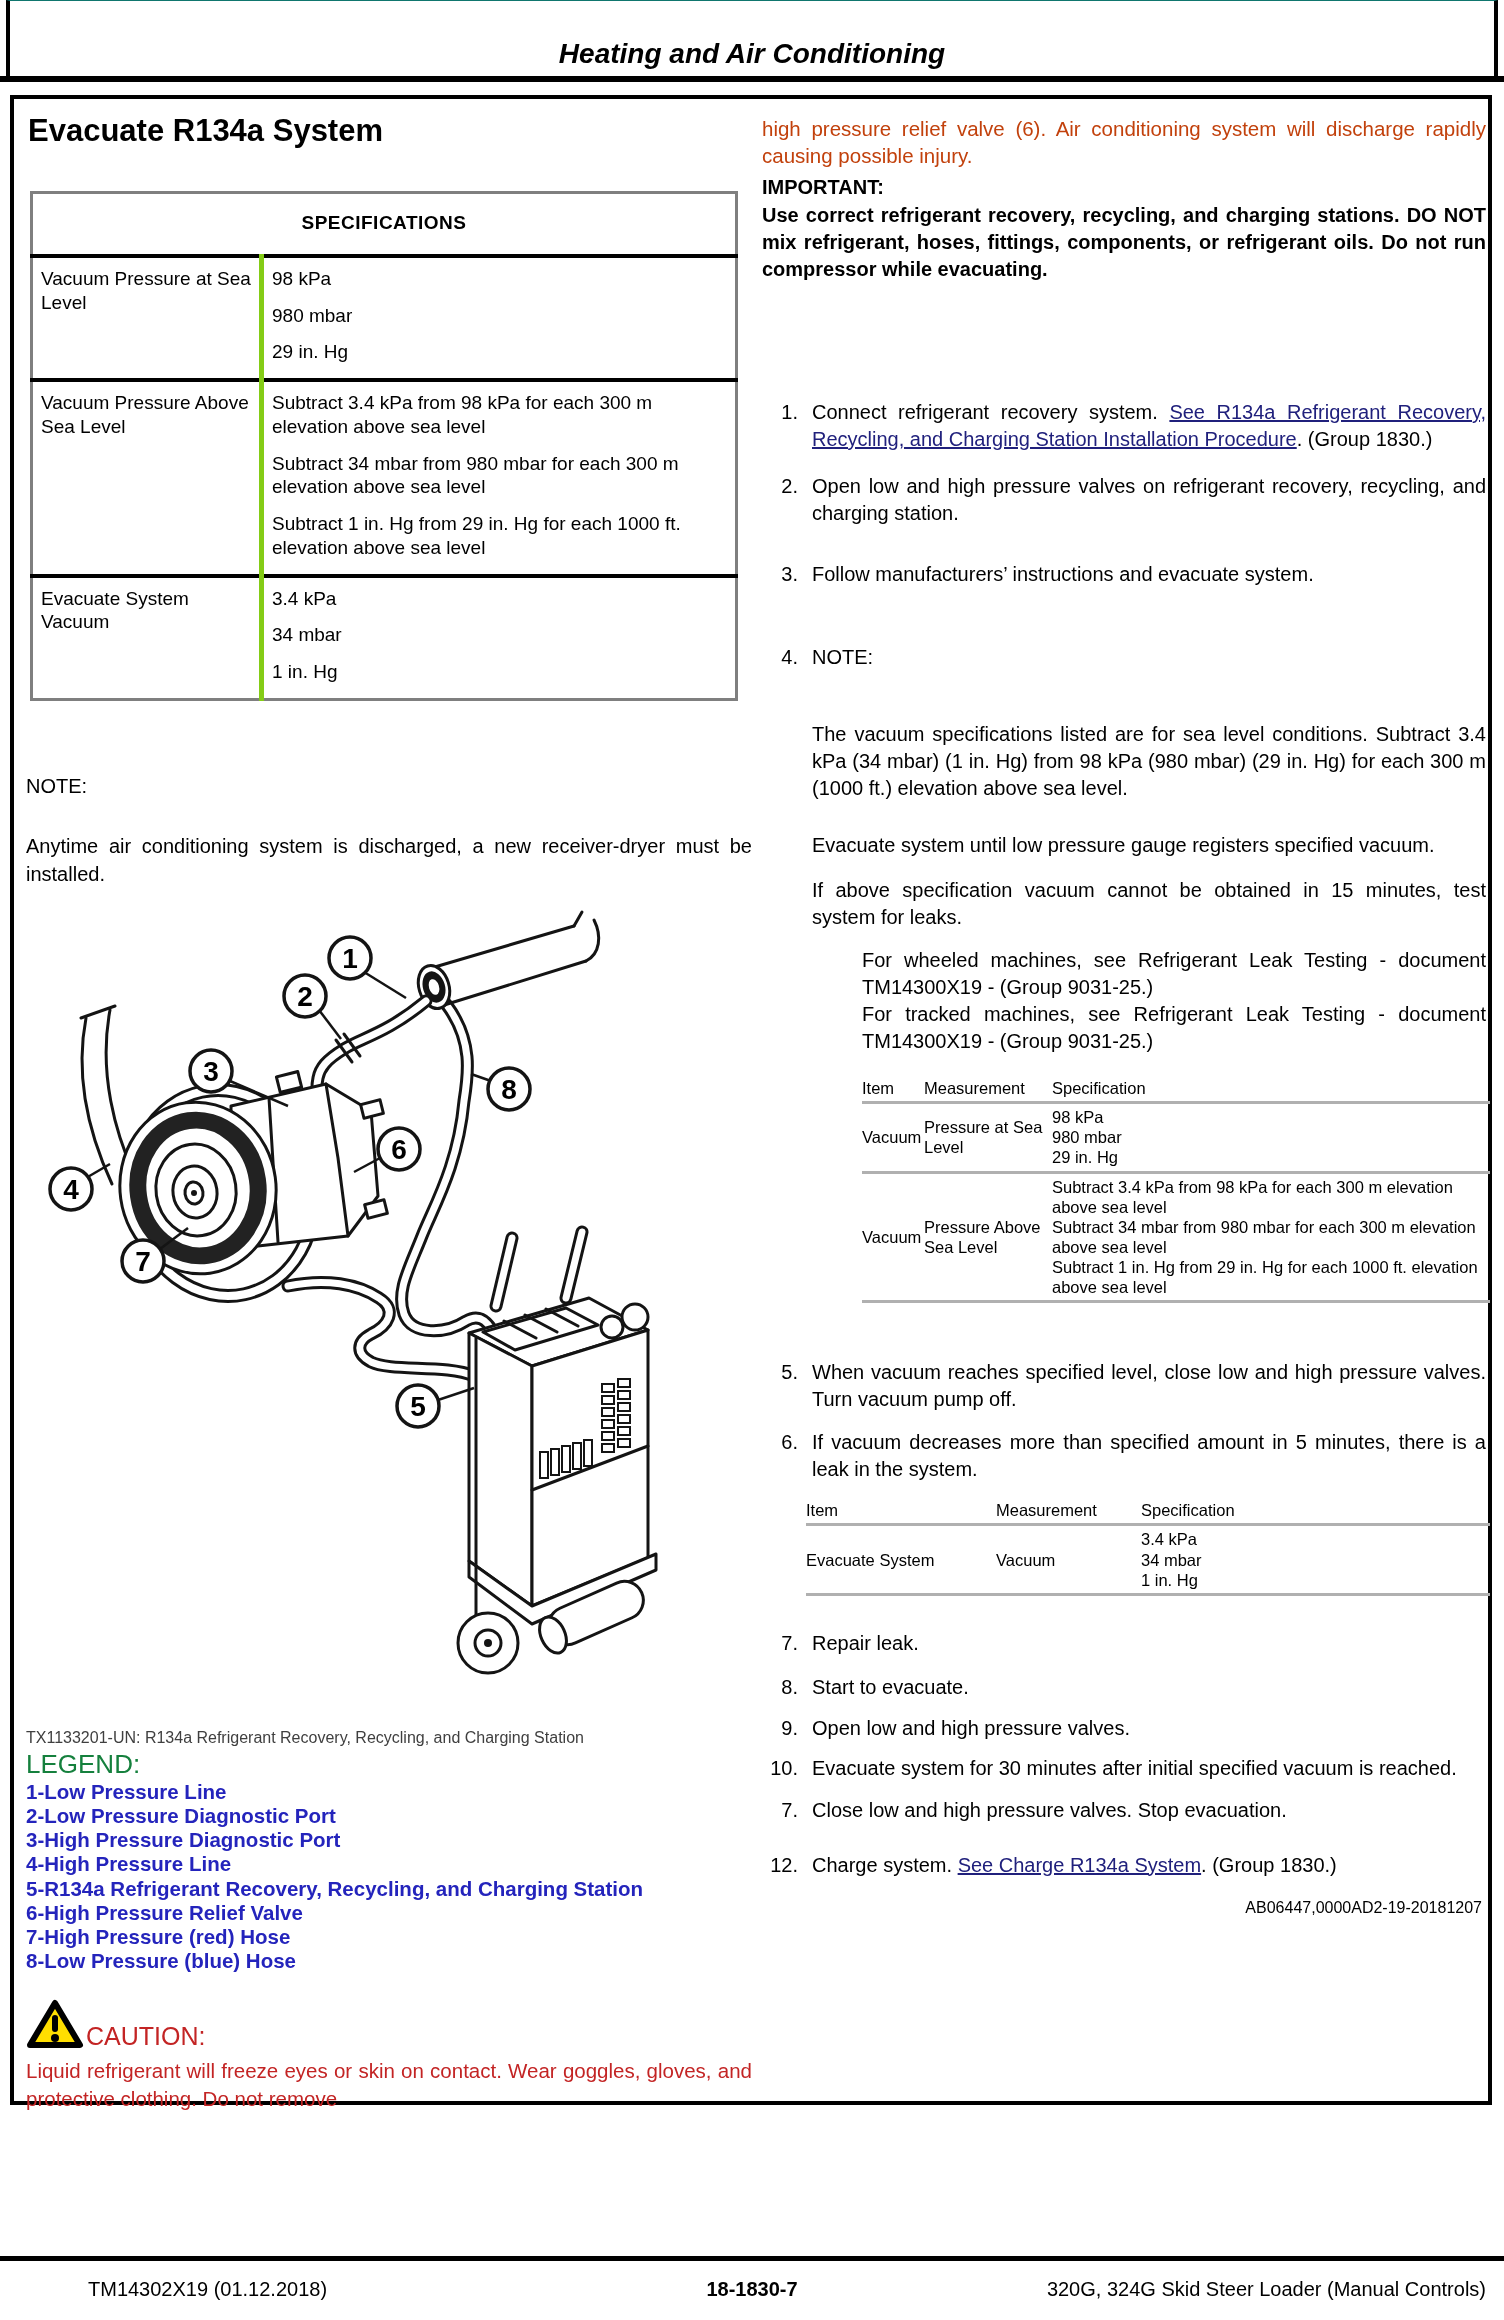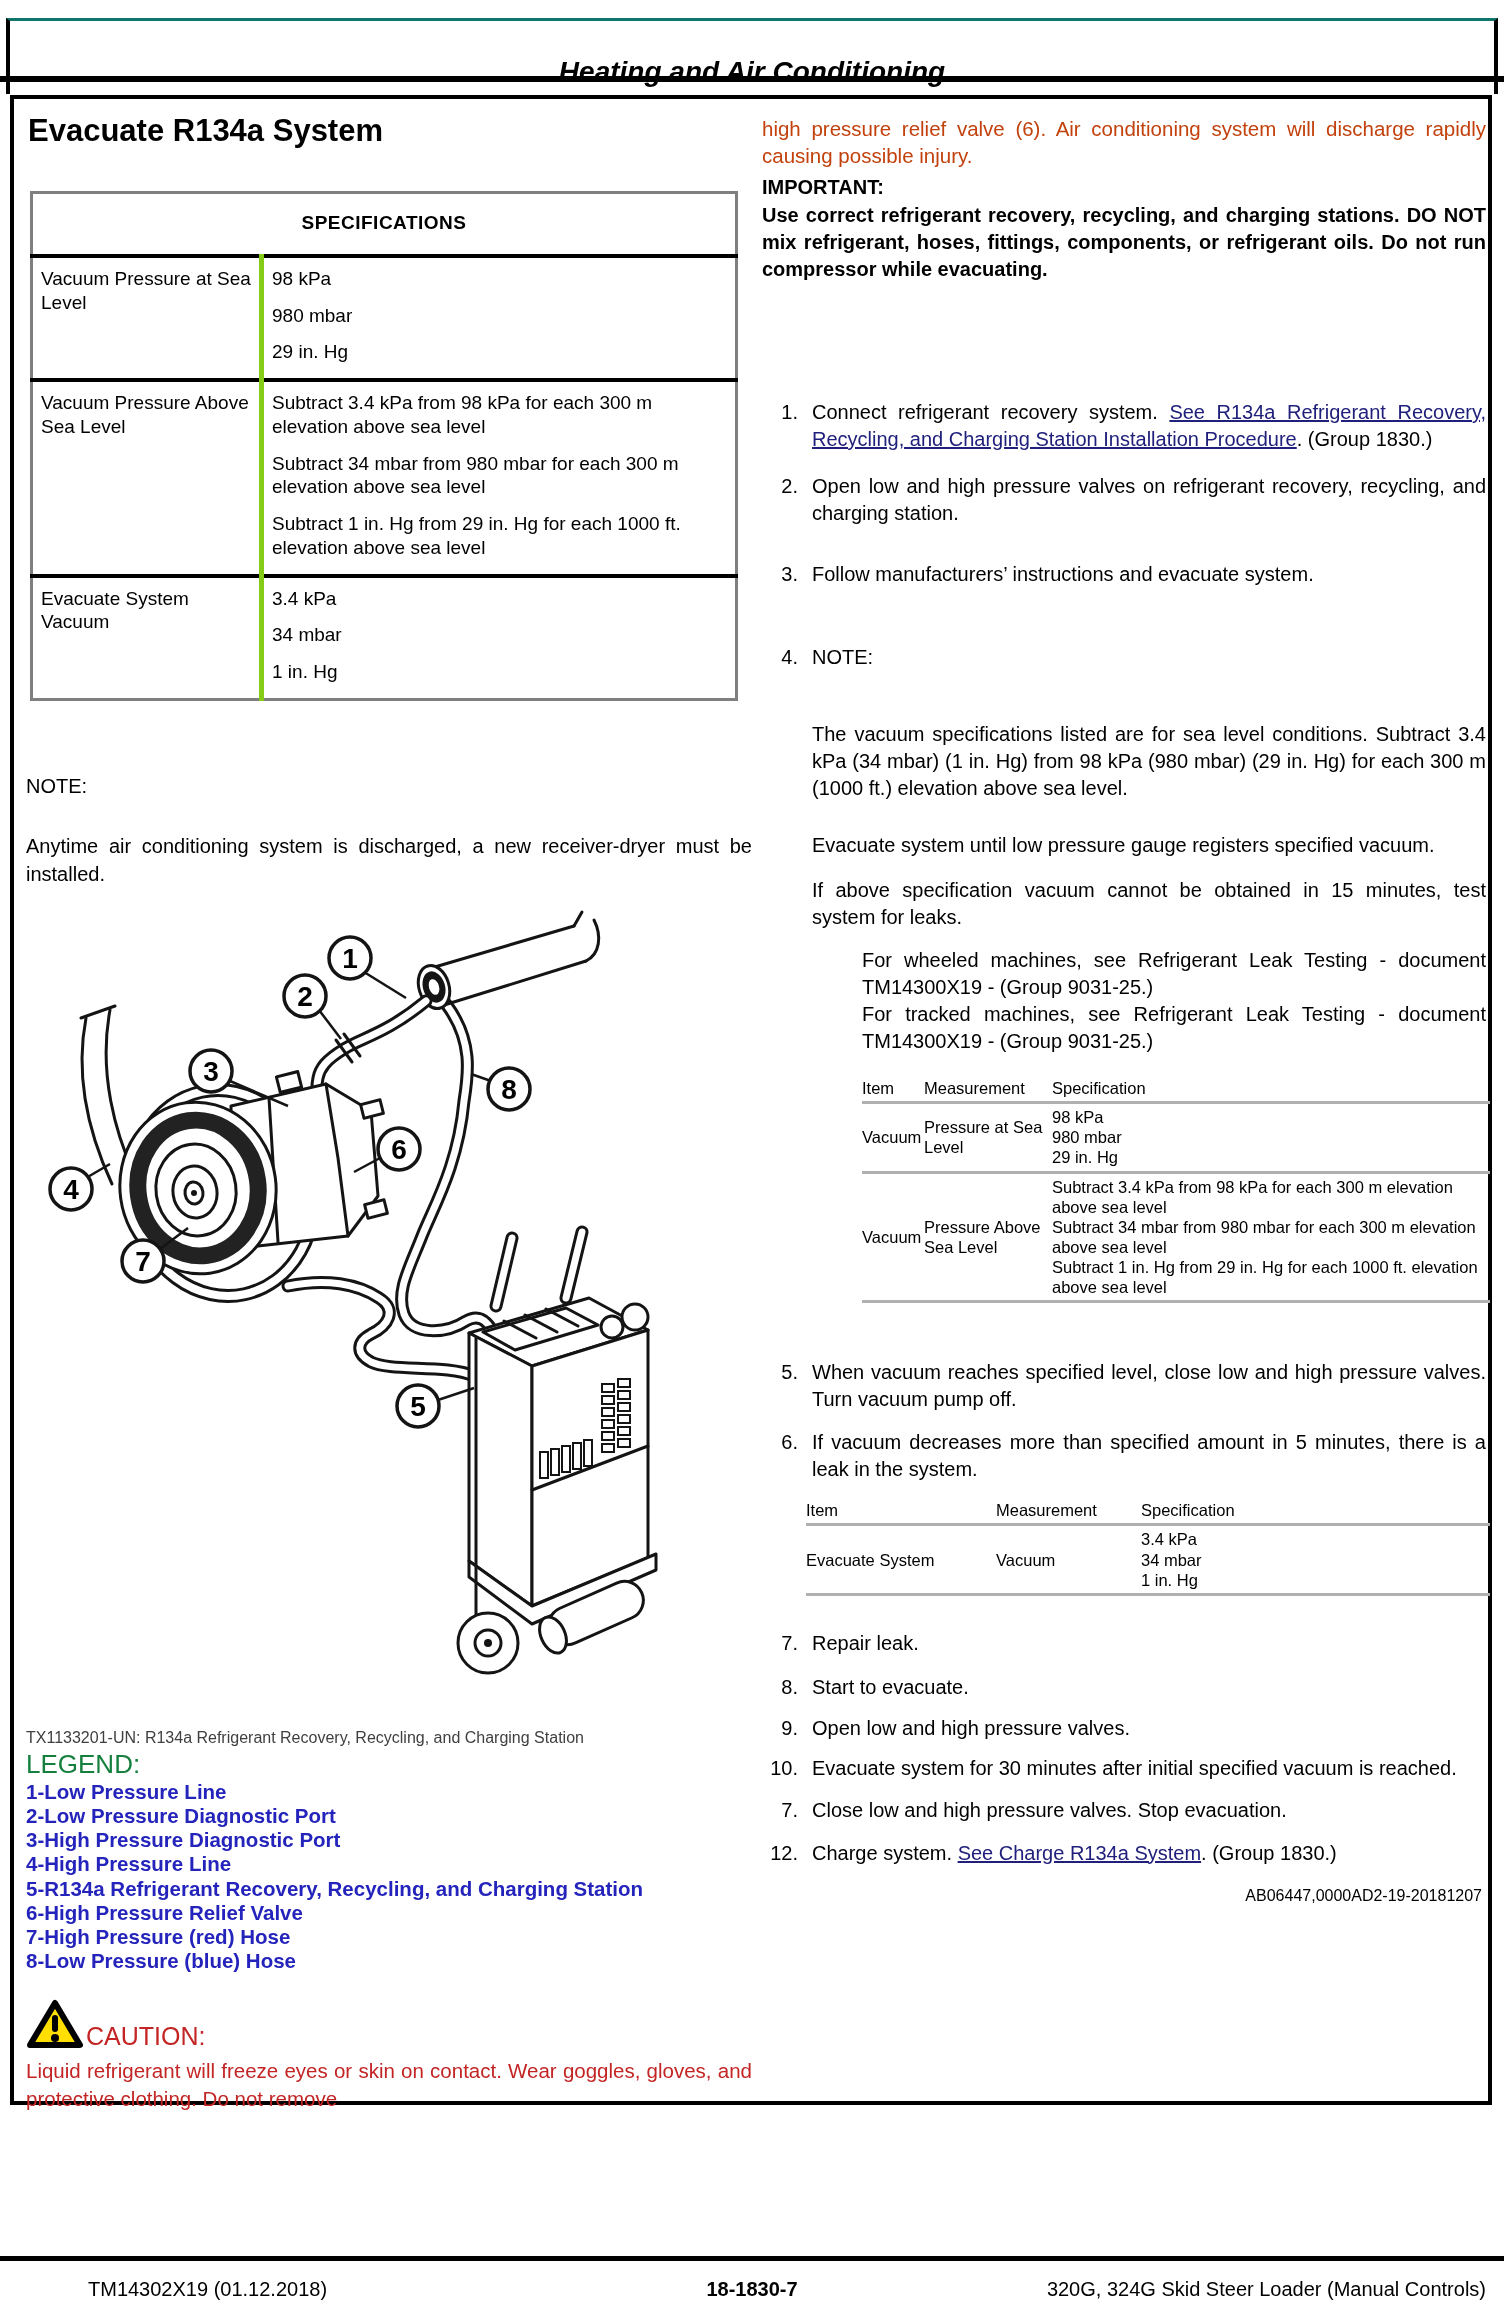--- a/index.html
+++ b/index.html
@@ -1,22 +1,22 @@
 <!DOCTYPE html>
 <html><head>
 <meta charset="utf-8">
 <style>
   * { box-sizing: border-box; margin: 0; padding: 0; }
   html,body { background:#fff; }
   body { font-family:"Liberation Sans", sans-serif; color:#000; }
   .page { position:relative; width:1504px; height:2320px; background:#fff; overflow:hidden; }
 
   
-  .header-strip { position:absolute; top:18px; left:6px; width:1492px; height:76px;
-    border-top:3px solid #0f766e; border-left:4px solid #000; border-right:4px solid #000; }
+  .header-strip { position:absolute; top:0; left:6px; width:1492px; height:76px;
+    border-top:1px solid #0f766e; border-left:4px solid #000; border-right:4px solid #000; }
   .header-title { position:absolute; bottom:6px; left:0; right:0; text-align:center;
     font-size:28px; font-weight:bold; font-style:italic; }
   .header-rule { position:absolute; top:76px; left:0; width:1504px; height:6px; background:#000; }
 
   
   .content-box { position:absolute; top:95px; left:10px; width:1482px; height:2010px;
     border:4px solid #000; }
 
   .col-left  { position:absolute; left:12px;  top:10px; width:730px; }
   .col-right { position:absolute; left:748px; top:16px; width:724px; }
@@ -411,21 +411,21 @@
           <span class="body nj">Open low and high pressure valves.</span>
         </div>
         <div class="step" style="margin-top:13px;">
           <span class="num">10.</span>
           <span class="body">Evacuate system for 30 minutes after initial specified vacuum is reached.</span>
         </div>
         <div class="step" style="margin-top:15px;">
           <span class="num">7.</span>
           <span class="body nj">Close low and high pressure valves. Stop evacuation.</span>
         </div>
-        <div class="step" style="margin-top:16px;">
+        <div class="step" style="margin-top:28px;">
           <span class="num">12.</span>
           <span class="body nj">
             <span>Charge system.</span>
             <a class="doc-link" style="color:#20207C" href="#">See Charge R134a System</a><span>. (Group 1830.)</span>
           </span>
         </div>
 
         <div class="doc-code">AB06447,0000AD2-19-20181207</div>
       </div>
     </div>

